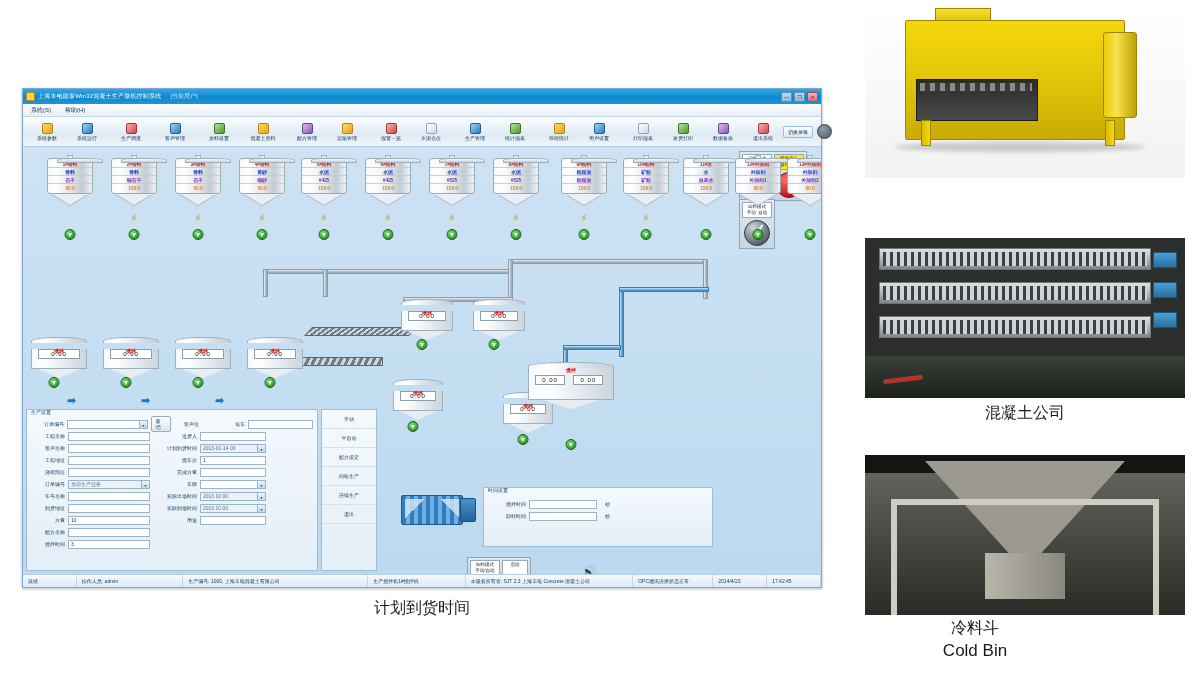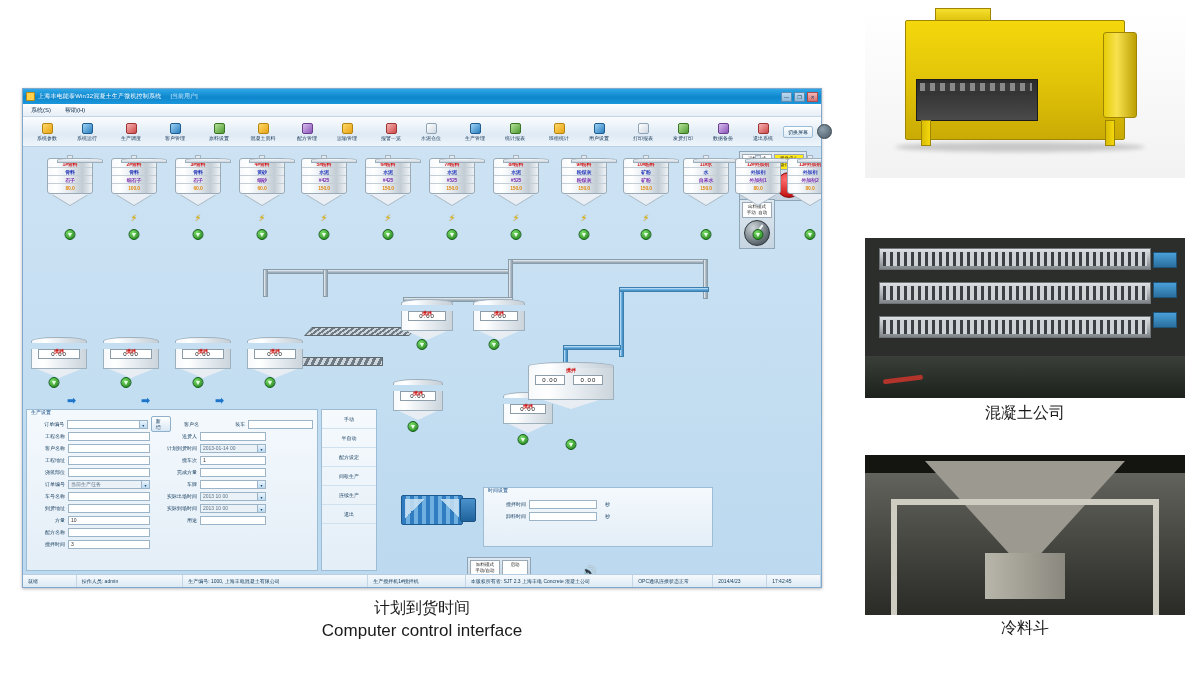--- a/index.html
+++ b/index.html
@@ -882,21 +882,20 @@
         <div class="sc" style="width: 110px;">生产搅拌机1#搅拌机</div>
         <div class="sc" style="width: 190px;">本版权所有者: SJT 2.3 上海丰电 Concrete 混凝土公司</div>
         <div class="sc" style="width: 90px;">OPC通讯连接状态正常</div>
         <div class="sc" style="width: 60px;">2014/4/23</div>
         <div class="sc" style="width: 60px;">17:42:45</div>
       </div>
   </div>
 
   <div class="cap" style="left:22px;top:598px;width:800px;">
     <span class="zh">计划到货时间</span>
-    <span class="en">Computer control interface</span>
   </div>
 
   <div class="photo ph1">
     <div class="shadow"></div>
     <div class="topbox"></div>
     <div class="mx"></div>
     <div class="cyl"></div>
     <div class="leg" style="left:56px;"></div>
     <div class="leg" style="left:240px;"></div>
   </div>
@@ -918,17 +917,18 @@
   </div>
 
   <div class="photo ph3">
     <div class="dark"></div>
     <div class="hop"></div>
     <div class="hop2"></div>
     <div class="beam" style="left:26px;top:44px;width:6px;height:116px;"></div>
     <div class="beam" style="left:288px;top:44px;width:6px;height:116px;"></div>
     <div class="beam" style="left:26px;top:44px;width:268px;height:6px;"></div>
   </div>
-  <div class="cap" style="left:865px;top:618px;width:320px;">
+  <div class="cap" style="left:815px;top:618px;width:320px;">
     <span class="zh">冷料斗</span>
+    <span class="en">Cold Bin</span>
   </div>
 
 </div>
 
 </body></html>

